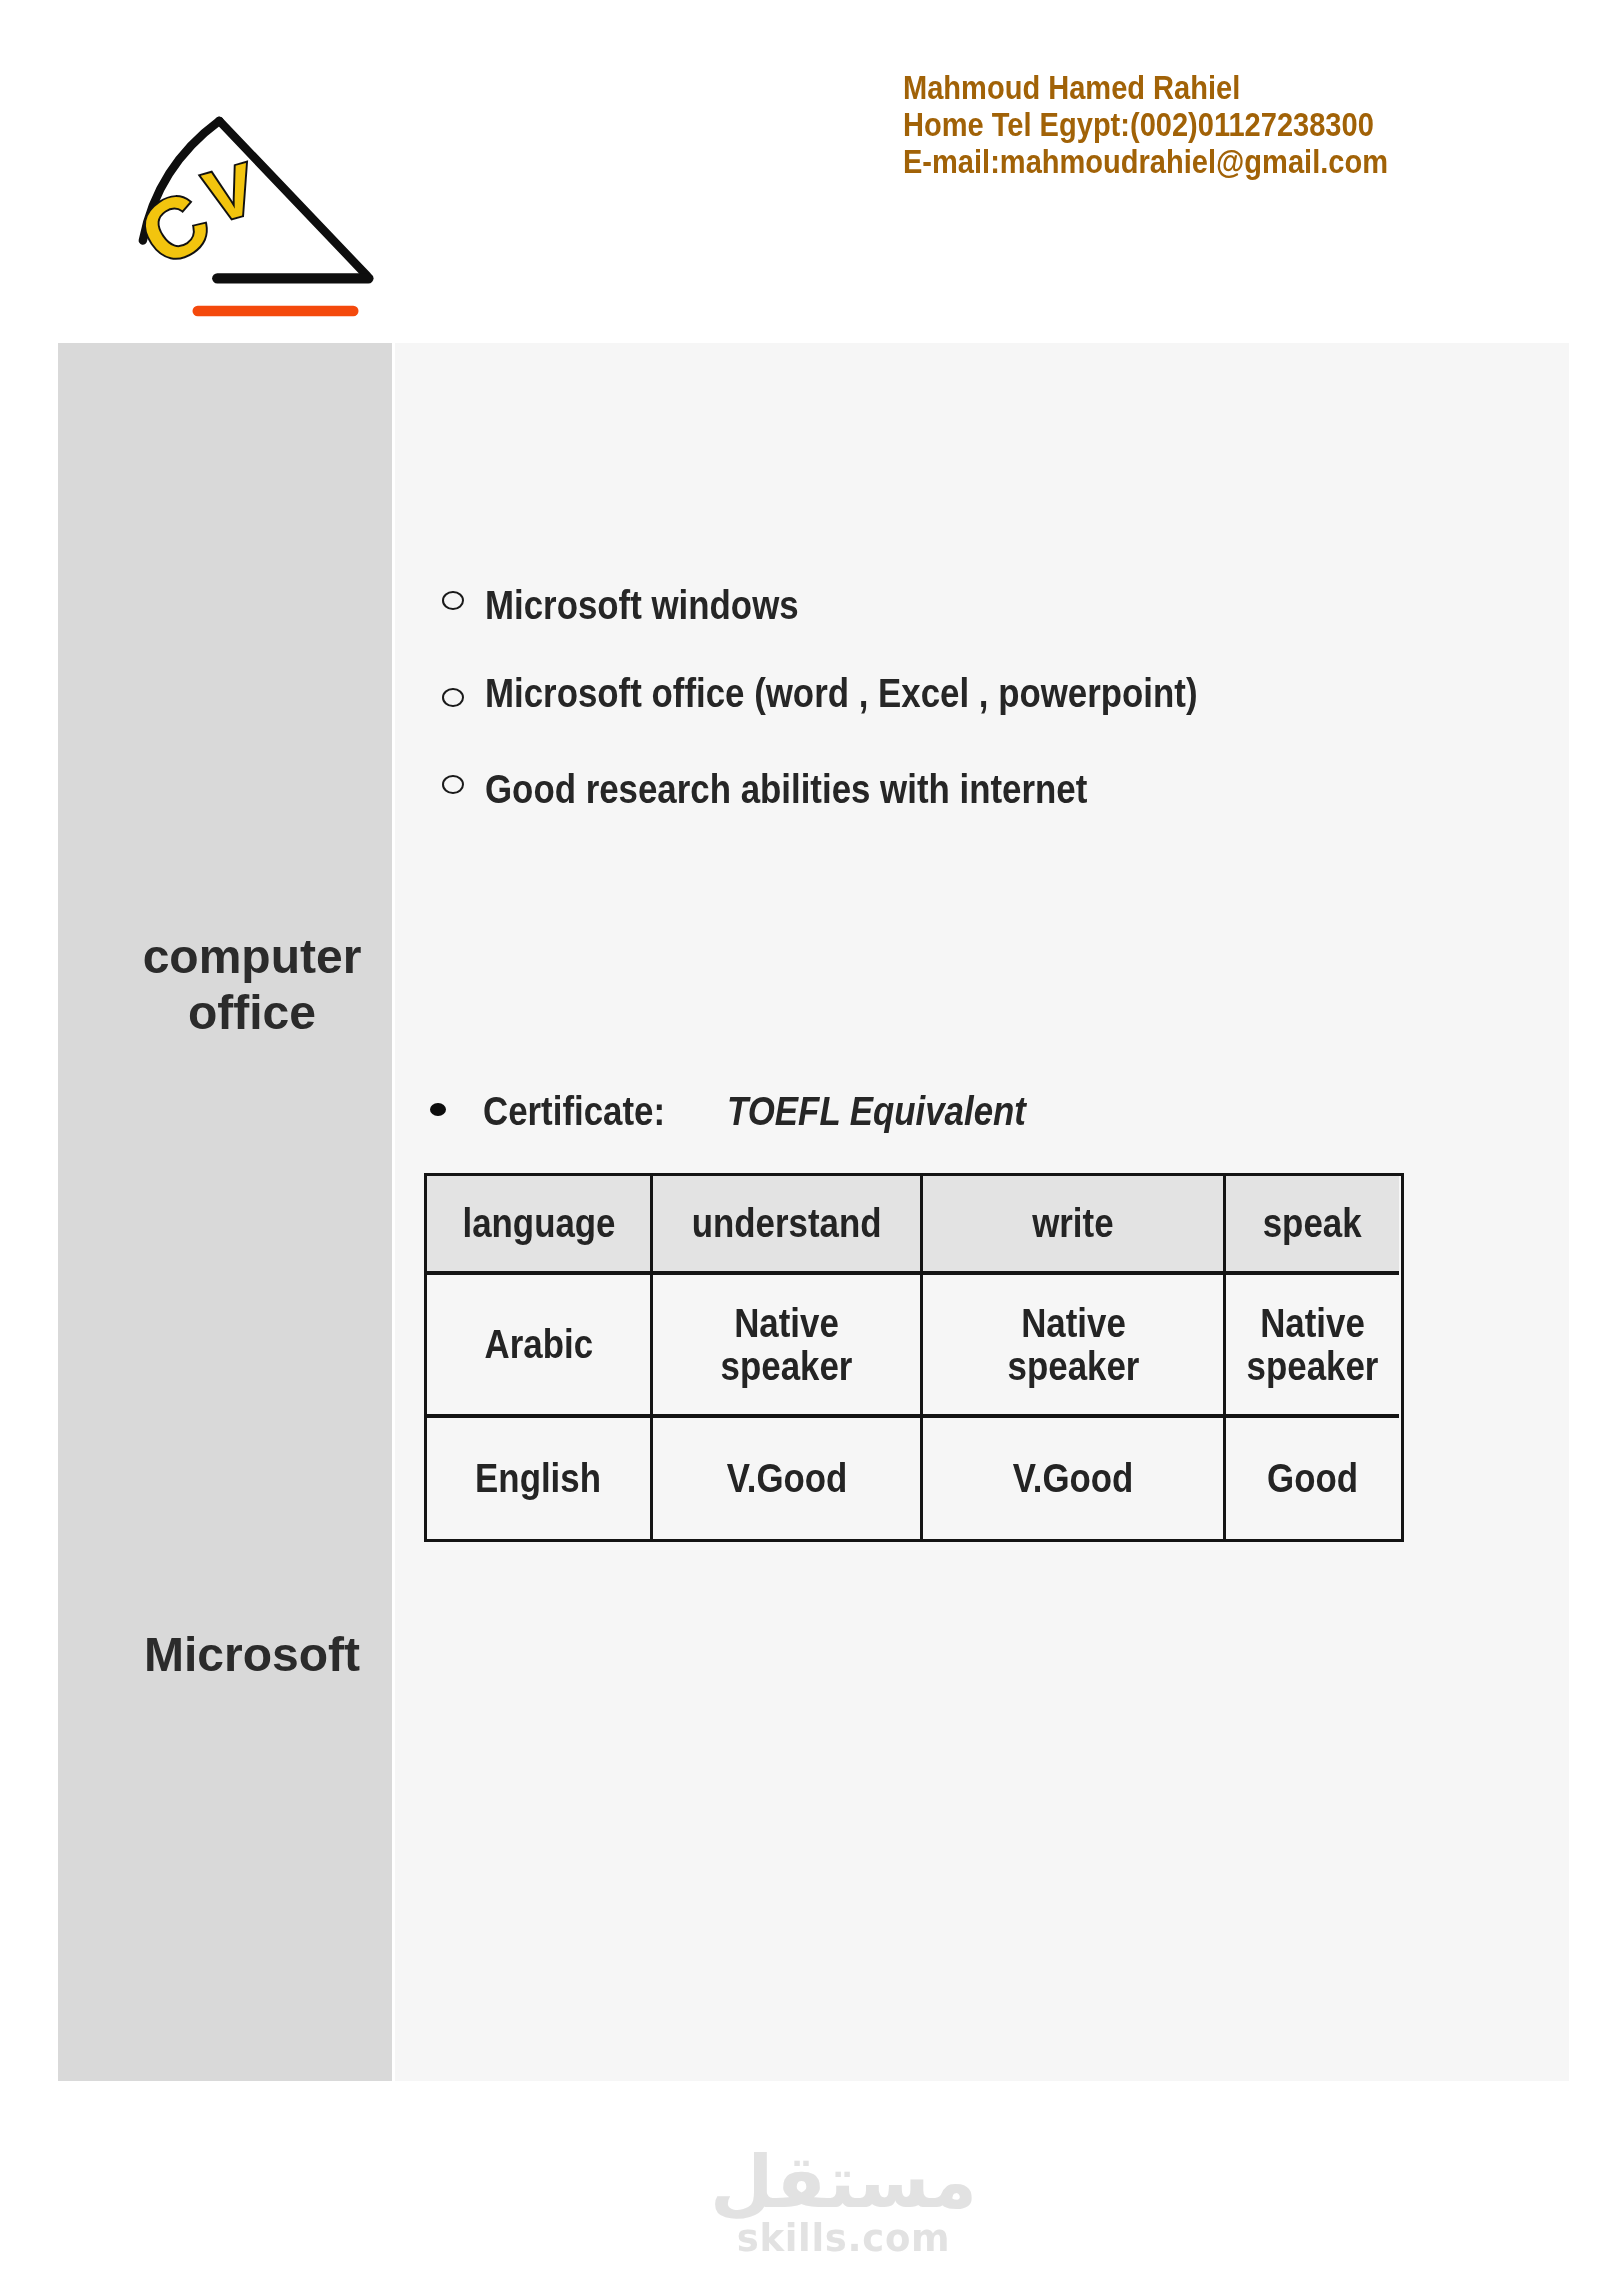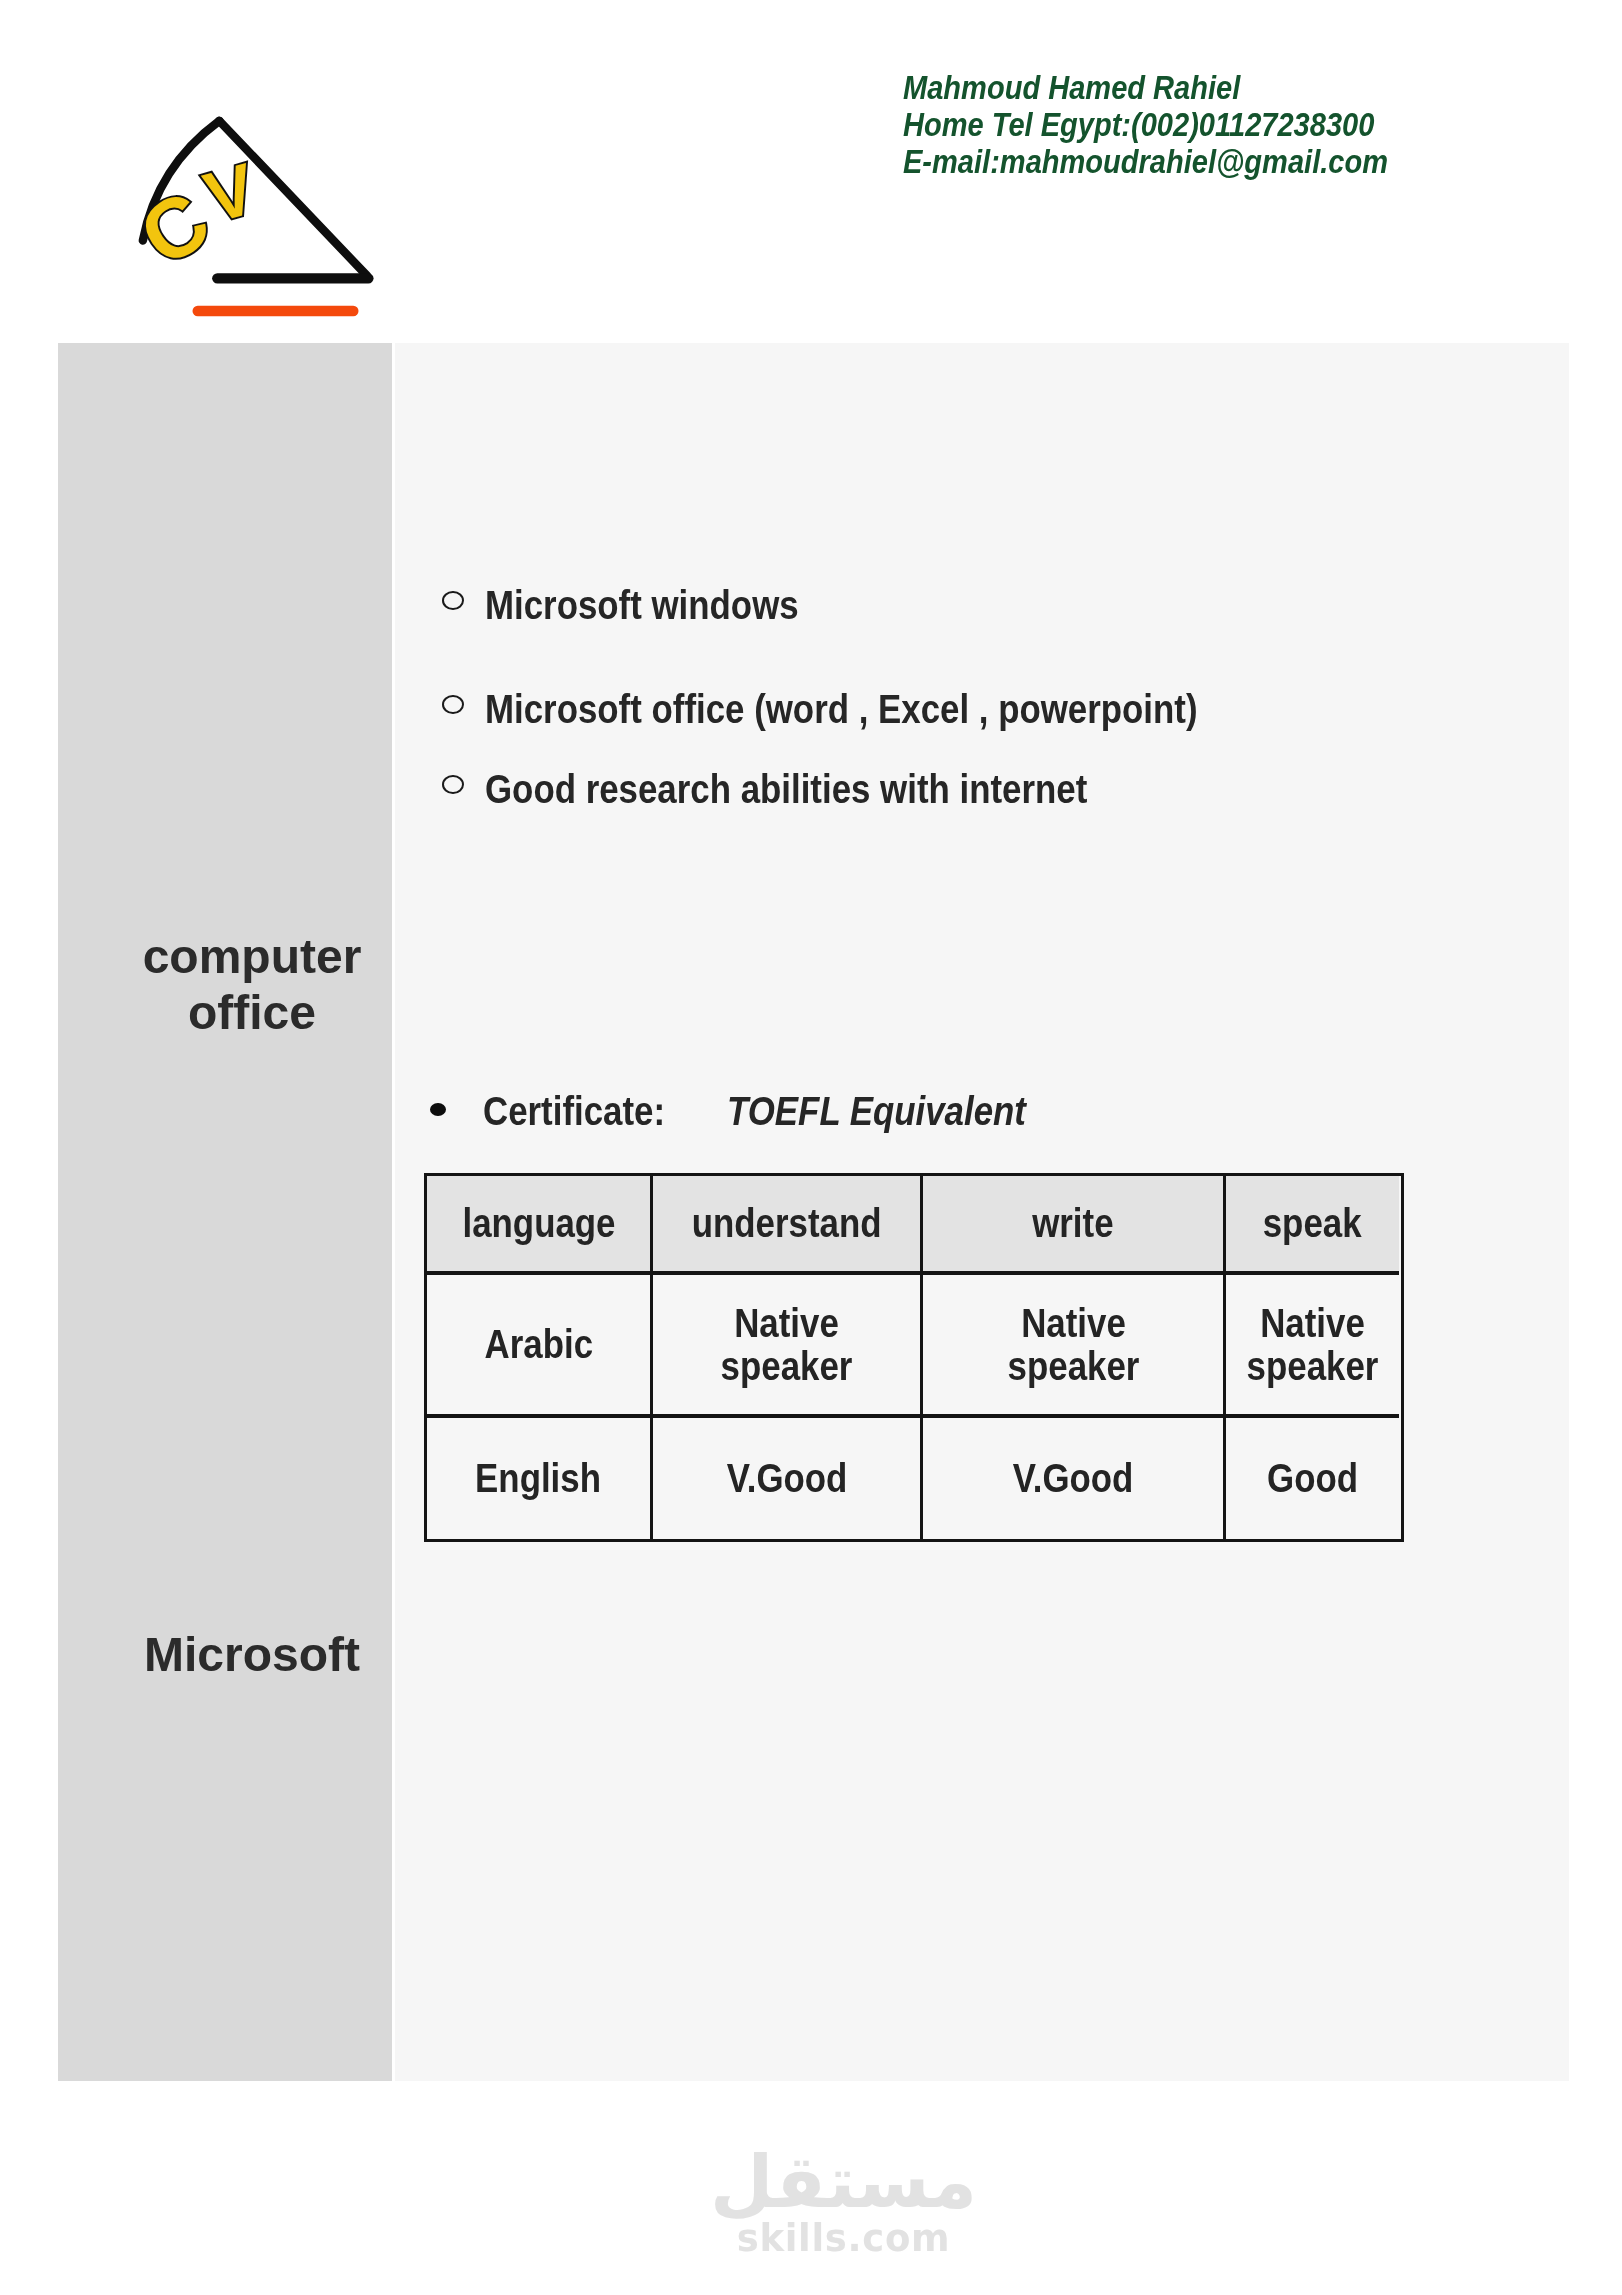--- a/index.html
+++ b/index.html
@@ -3,22 +3,22 @@
 <meta charset="utf-8">
 <style>
   html,body { margin:0; padding:0; background:#ffffff; }
   .page {
     position:relative; width:1623px; height:2295px; background:#ffffff;
     font-family:"Liberation Sans", sans-serif; overflow:hidden;
   }
   
   .logo-svg { position:absolute; left:121px; top:98px; width:262px; height:232px; }
   .contact {
-    position:absolute; left:903px; top:69px; color:#14532d;
-    font-weight:bold; font-style:italic; font-size:33px; line-height:37px;
+    position:absolute; left:903px; top:69px; color:#a16207;
+    font-weight:bold; font-size:33px; line-height:37px;
     white-space:nowrap;
   }
   .contact .line { display:block; transform:scaleX(0.88); transform-origin:left top; }
   
   .sidebar {
     position:absolute; left:58px; top:343px; width:334px; height:1738px;
     background:#d9d9d9;
   }
   .main {
     position:absolute; left:395px; top:343px; width:1174px; height:1738px;
@@ -34,21 +34,21 @@
   .bullet-row { position:absolute; display:flex; align-items:flex-start; white-space:nowrap; }
   .bullet-row .txt {
     display:inline-block; transform:scaleX(0.85); transform-origin:left top;
     font-weight:bold; color:#262626; font-size:41px; line-height:48px;
   }
   .ring {
     width:17.7px; height:15px; border:2.6px solid #1a1a1a; border-radius:50%;
     background:transparent; margin-top:9.8px; flex:none;
   }
   .b1 { left:442px; top:581px; }
-  .b2 { left:442px; top:685px; }
+  .b2 { left:442px; top:669px;align-items:center; }
   .b3 { left:442px; top:765px; }
   .b1 .txt, .b2 .txt, .b3 .txt { margin-left:21.6px; }
   .cert-row { left:430px; top:1087px; }
   .dot {
     width:15.7px; height:13px; background:#0d0d0d; border-radius:50%;
     margin-top:15.7px; flex:none;
   }
   .cert-row .txt { margin-left:37px; }
   .cert-value { font-style:italic; margin-left:73px; }
   

